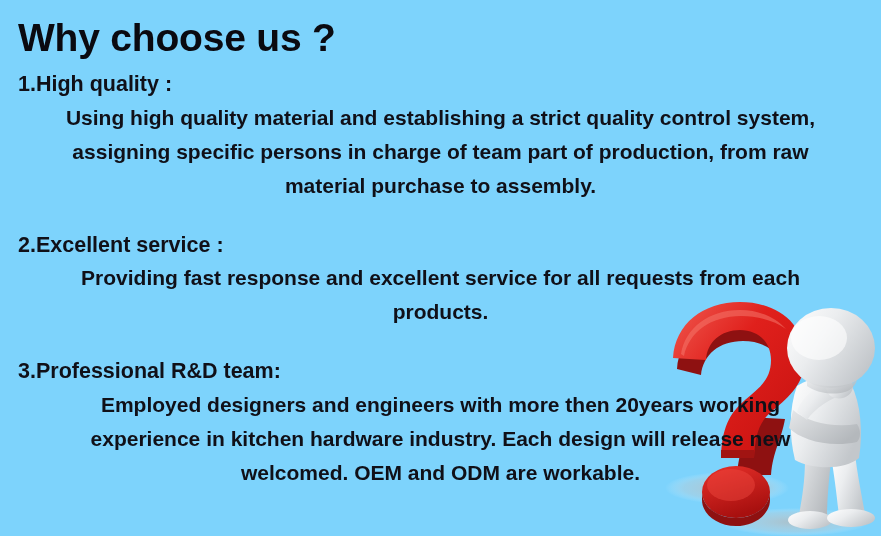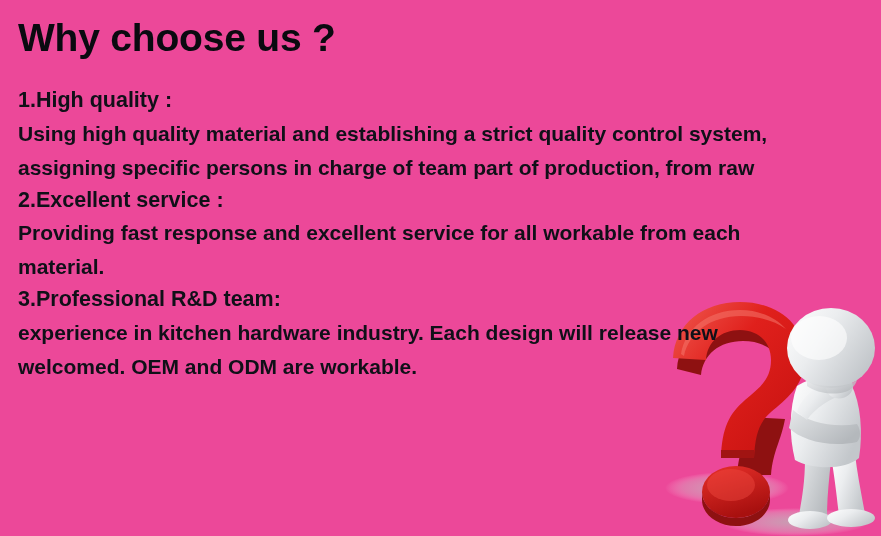--- a/index.html
+++ b/index.html
@@ -7,21 +7,21 @@
     padding: 0;
     background: #ffffff;
   }
   body {
     font-family: "Liberation Sans", "DejaVu Sans", sans-serif;
   }
   #page {
     position: relative;
     width: 881px;
     height: 536px;
-    background: #ec4899;
+    background: #7dd3fc;
     overflow: hidden;
     text-decoration: underline;
   }
 
   
   #artwork {
     position: absolute;
     left: 655px;
     top: 290px;
     width: 226px;
@@ -45,41 +45,42 @@
     font-size: 39px;
     font-weight: bold;
     color: #0a0a10;
     letter-spacing: -0.2px;
     line-height: 1;
     margin: 0;
     padding-top: 18px;
     white-space: pre;
   }
 
-  .section { }
-  .section.first { margin-top: 28px; }
+  .section { margin-top: 27px; }
+  .section.first { margin-top: 12px; }
 
   .section-heading {
     font-size: 21.5px;
     font-weight: bold;
     color: #101018;
     line-height: 1.42;
     margin: 0 0 1px 0;
     white-space: pre;
   }
 
   .section-body { margin: 0; }
 
   .body-line {
     font-size: 21px;
     font-weight: bold;
     color: #101018;
     line-height: 1.62;
     white-space: pre;
     margin: 0;
+    text-align: center;
   }
 </style>
 </head>
 <body>
 
 <div id="page">
 
   <div id="artwork">
     <svg viewBox="0 0 226 246" xmlns="http://www.w3.org/2000/svg" aria-hidden="true">
       <defs>
@@ -169,33 +170,35 @@
 
   <div id="content">
 
     <h1 class="page-title">Why choose us ?</h1>
 
     <div class="section first">
       <div class="section-heading">1.High quality :</div>
       <div class="section-body">
         <div class="body-line">Using high quality material and establishing a strict quality control system,</div>
         <div class="body-line">assigning specific persons in charge of team part of production, from raw</div>
+        <div class="body-line">material purchase to assembly.</div>
       </div>
     </div>
 
     <div class="section">
       <div class="section-heading">2.Excellent service :</div>
       <div class="section-body">
-        <div class="body-line">Providing fast response and excellent service for all workable from each</div>
-        <div class="body-line">material.</div>
+        <div class="body-line">Providing fast response and excellent service for all requests from each</div>
+        <div class="body-line">products.</div>
       </div>
     </div>
 
     <div class="section">
       <div class="section-heading">3.Professional R&amp;D team:</div>
       <div class="section-body">
+        <div class="body-line">Employed designers and engineers with more then 20years working</div>
         <div class="body-line">experience in kitchen hardware industry. Each design will release new</div>
         <div class="body-line">welcomed. OEM and ODM are workable.</div>
       </div>
     </div>
 
   </div>
 </div>
 
 </body></html>

